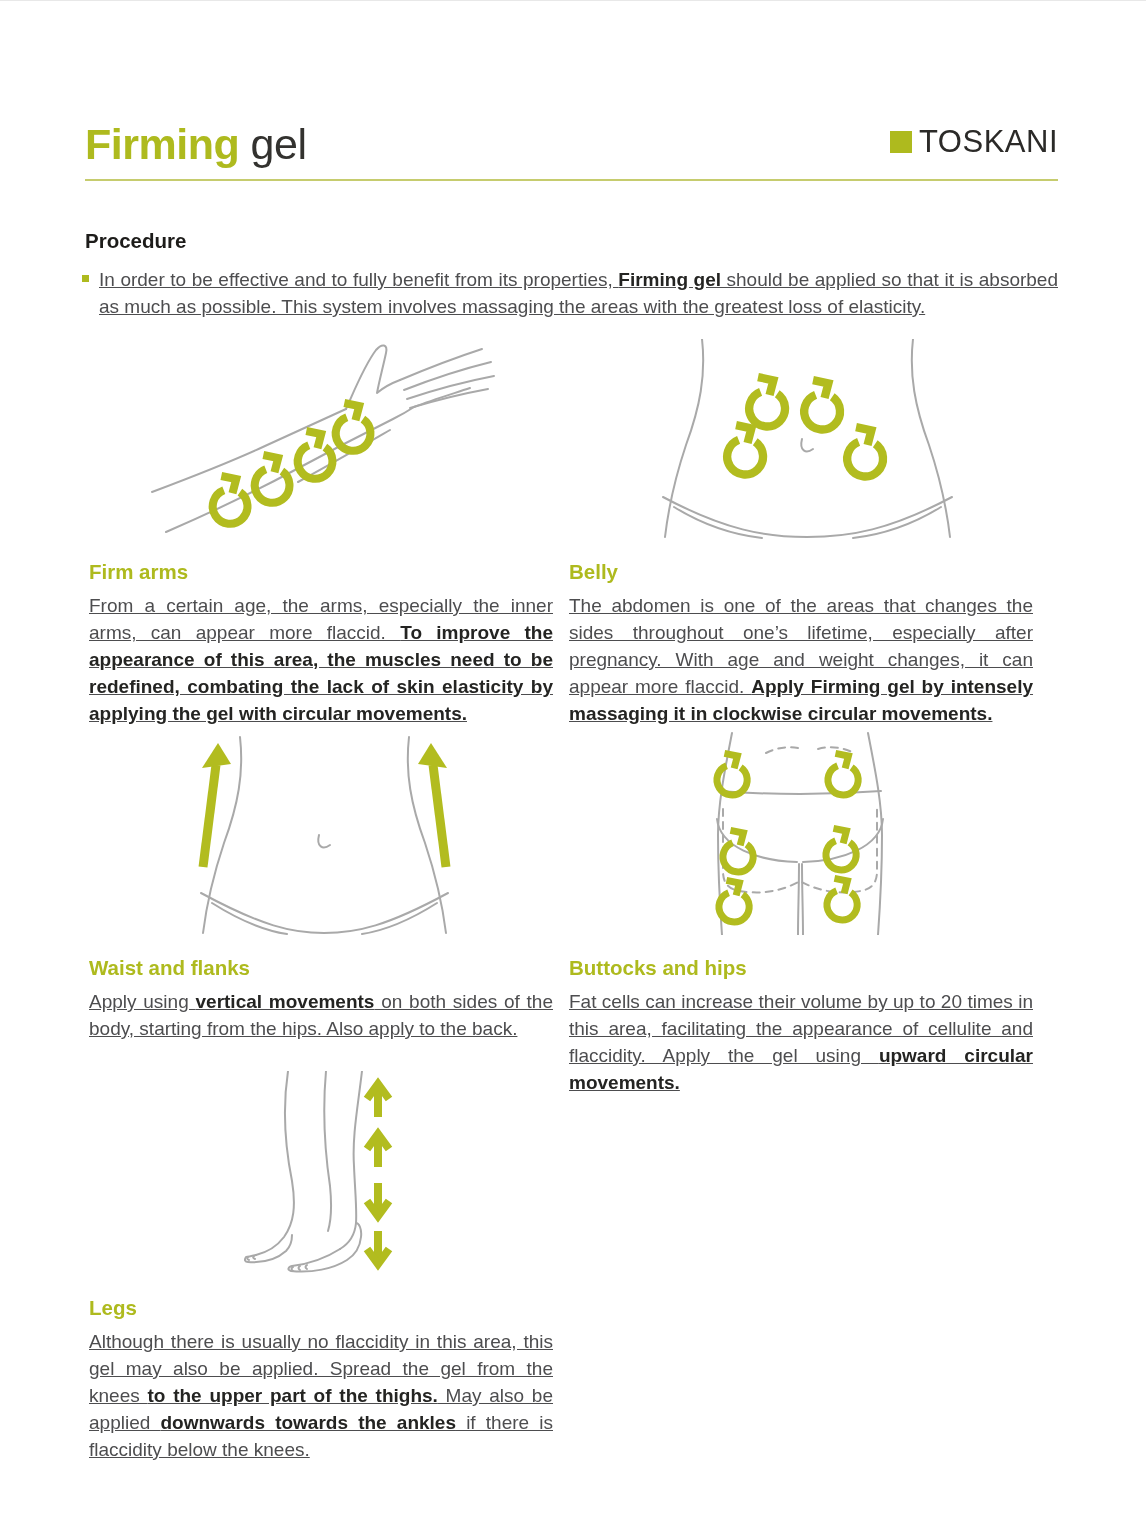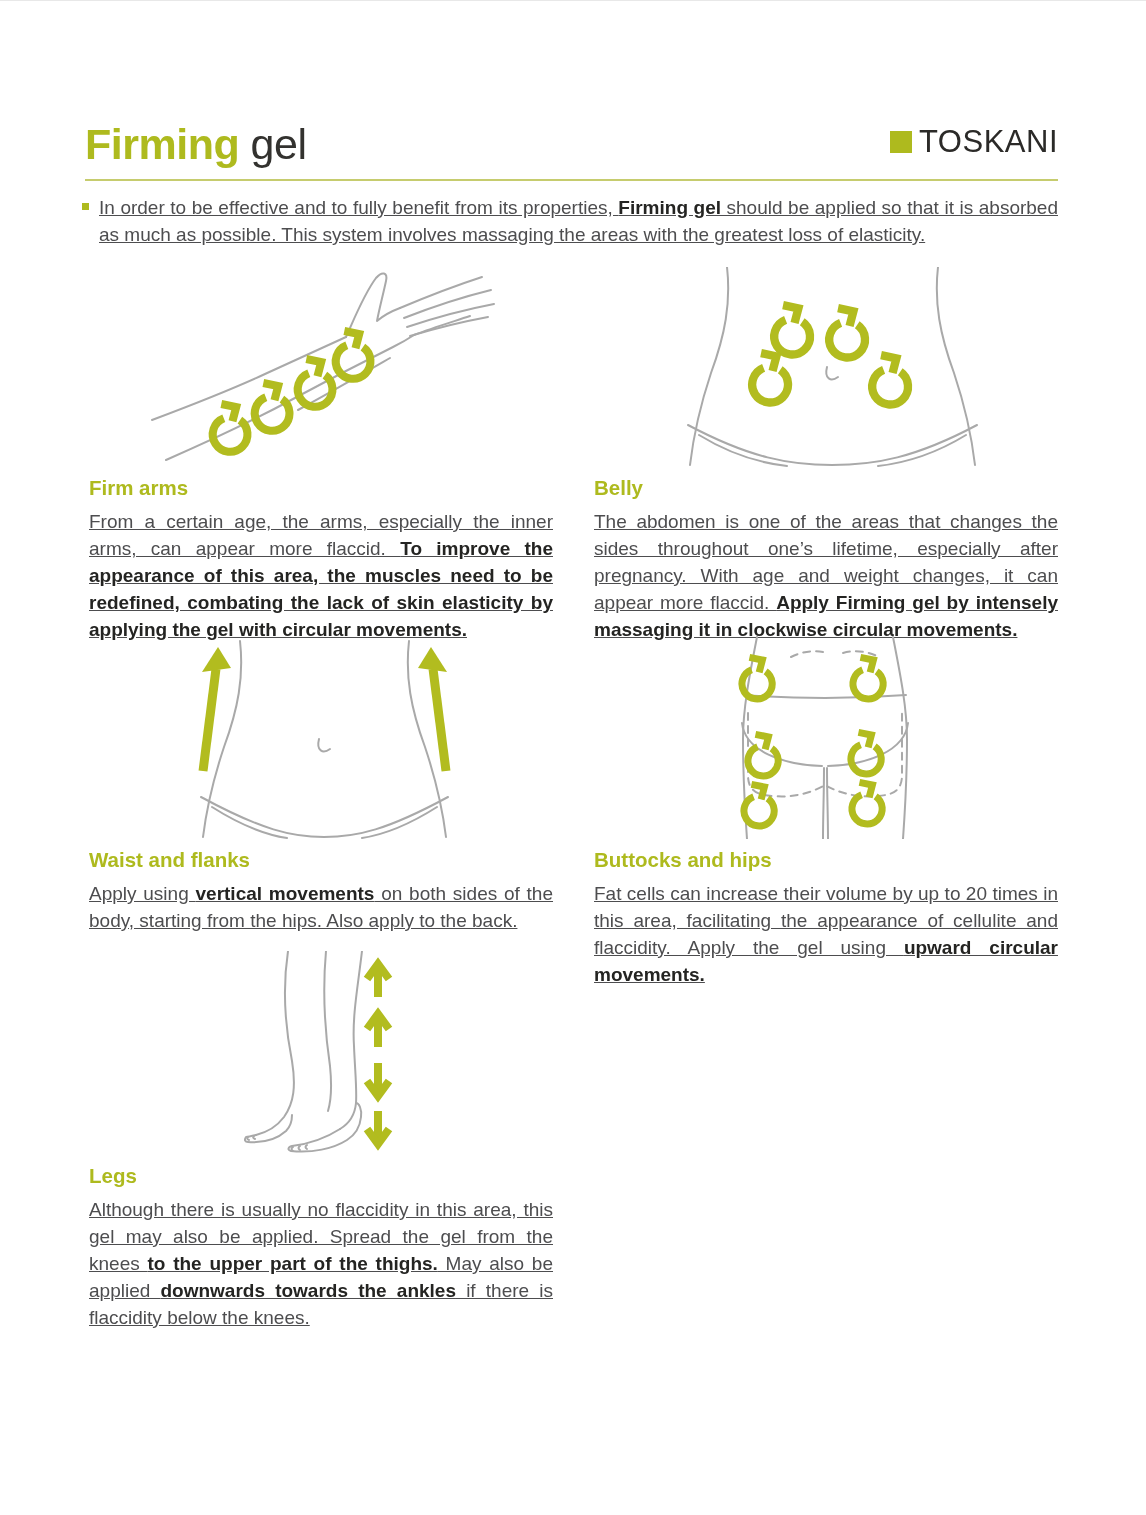--- a/index.html
+++ b/index.html
@@ -23,21 +23,21 @@
   .brand .sq{width:22px;height:22px;background:#aeba1e;display:inline-block;margin-right:7px;}
   .brand .bt{font-size:31px;font-weight:400;color:#2b2a28;letter-spacing:0.5px;}
   .rule{border:none;height:0;border-top:2px solid #c6cc6e;margin:12px 0 0 0;}
   
   .proc-h{font-size:20.5px;font-weight:700;color:#1d1c1a;margin:48px 0 0 0;}
   .bullet-row{display:flex;margin-top:13px;}
   .bullet{flex:0 0 auto;width:7px;height:7px;background:#aeba1e;margin:9px 10px 0 -3px;}
   .body{font-size:19px;line-height:27px;color:#4d4d4f;text-align:justify;margin:0;text-decoration:underline;}
   .body .b{font-weight:700;color:#242422;}
   
-  .grid{display:grid;grid-template-columns:468px 468px;column-gap:37px;margin-top:12px;}
+  .grid{display:grid;grid-template-columns:468px 468px;column-gap:37px;margin-top:12px;gap:12px;}
   .cell{min-width:0;}
   .fig{display:flex;align-items:flex-end;}
   .r1{height:207px;}
   .r2{height:168px;}
   .r3{height:204px;}
   .r4{height:112px;}
   .r5{height:204px;}
   .txt{padding:9px 0 0 4px;box-sizing:border-box;}
   .txt h3{font-size:20.5px;font-weight:700;color:#aeba1e;margin:0 0 8px 0;}
   
@@ -69,20 +69,21 @@
 
   <div class="hdr">
     <div class="title"><span class="t1">Firming</span><span class="t2"> gel</span></div>
     <div class="brand">
       <span class="sq"></span>
       <span class="bt">TOSKANI</span>
     </div>
   </div>
   <hr class="rule">
 
+  <h2 class="proc-h">Procedure</h2>
   <div class="bullet-row">
     <span class="bullet"></span>
     <p class="body"><span>In order to be effective and to fully benefit from its properties, </span><span class="b">Firming gel</span><span> should be applied so that it is absorbed as much as possible. This system involves massaging the areas with the greatest loss of elasticity.</span></p>
   </div>
 
   <div class="grid">
 
     <figure class="cell fig r1" style="margin:0">
       <svg class="ml-arm" width="350" height="207" viewBox="0 0 350 207">
         <g class="outline">

